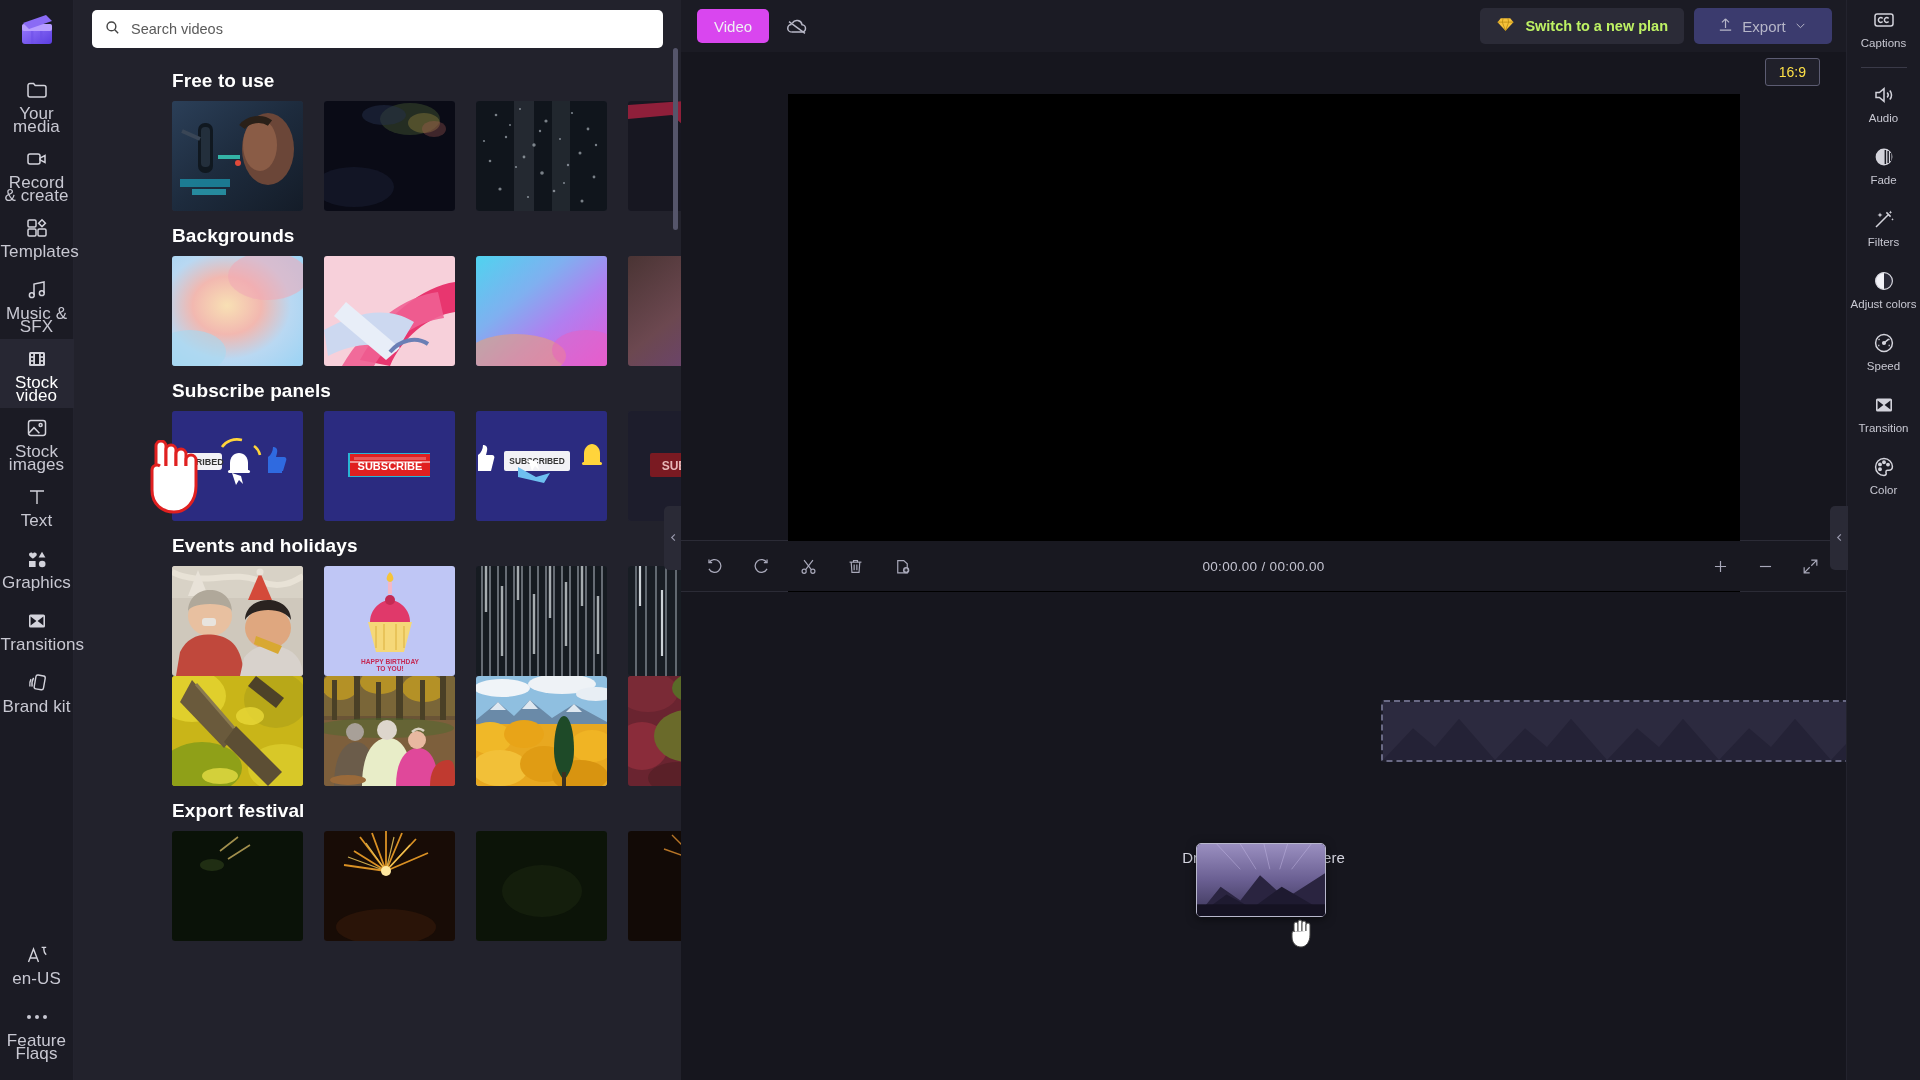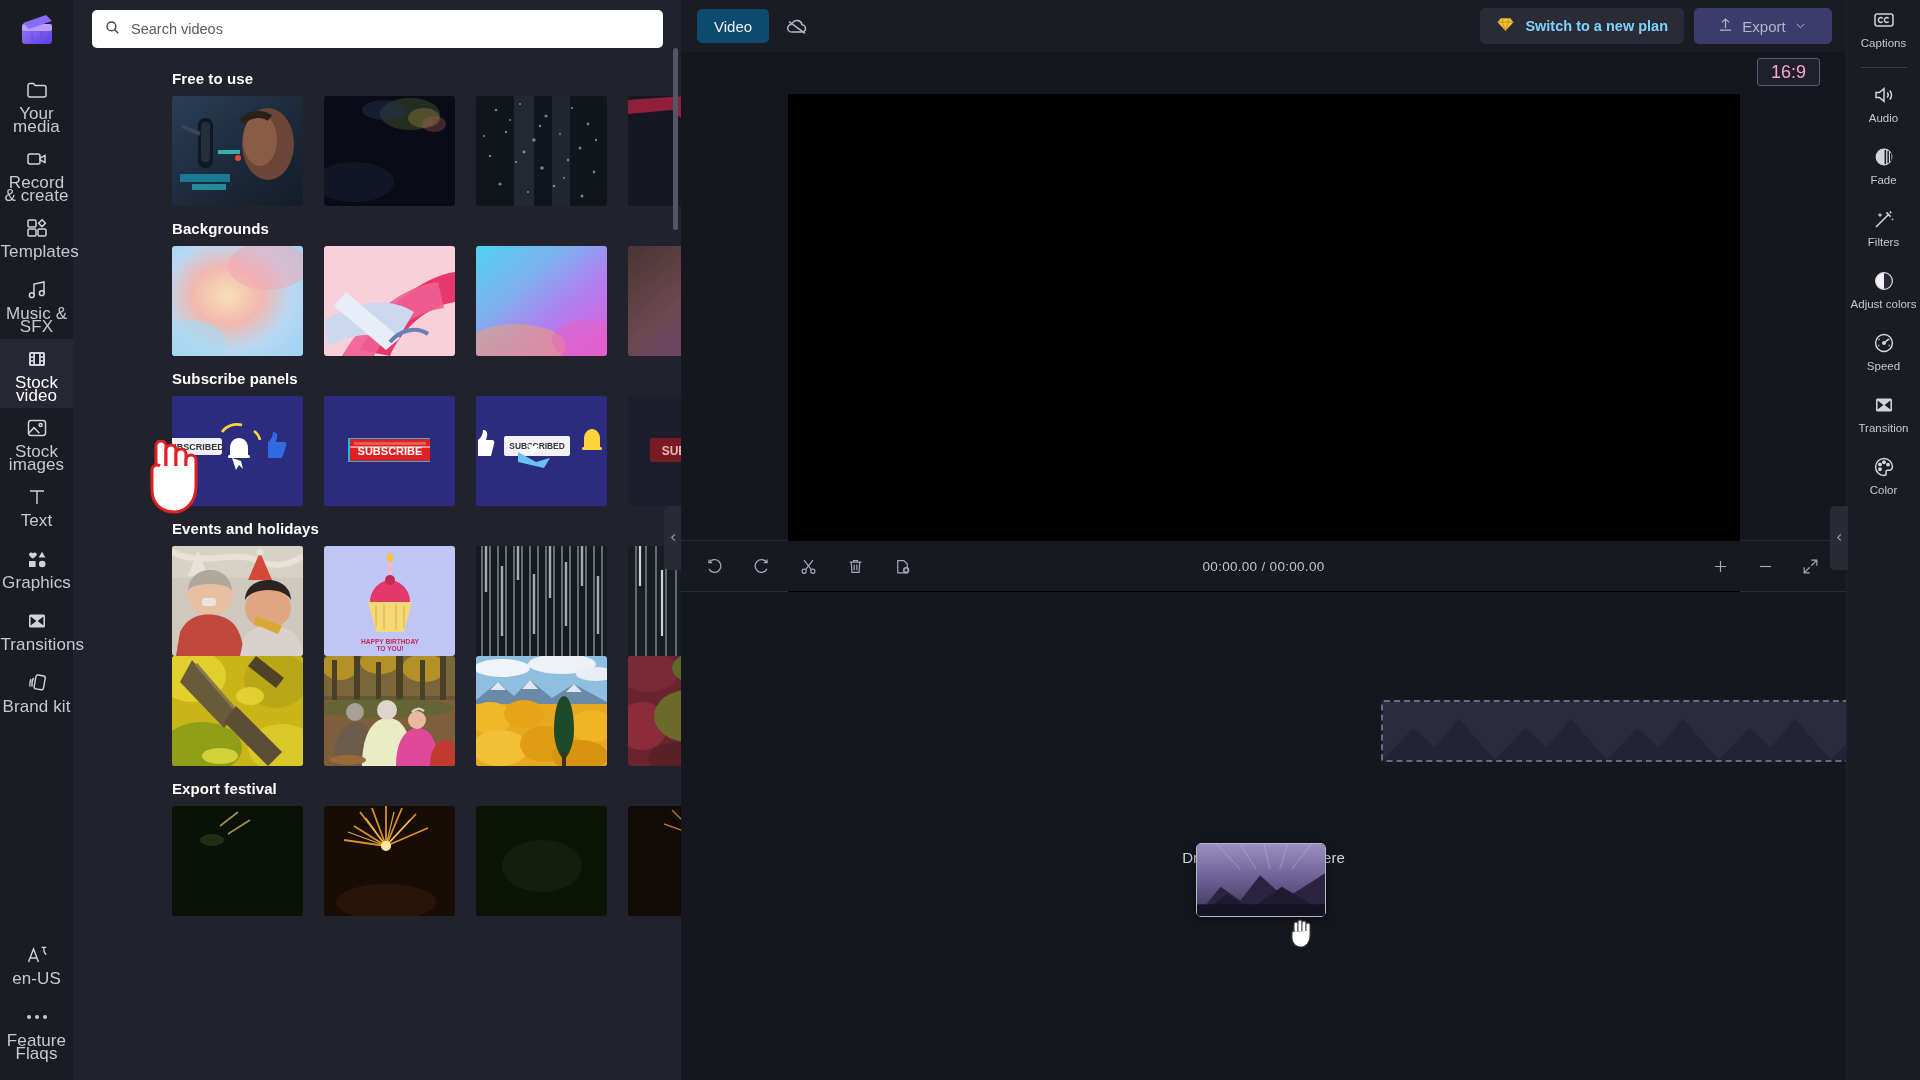--- a/index.html
+++ b/index.html
@@ -51,21 +51,21 @@
   }
   .search-box svg { width: 17px; height: 17px; color: #444; flex: none; }
   .search-box input {
     border: 0; outline: 0; background: transparent; flex: 1;
     font-family: "Liberation Sans", sans-serif; font-size: 14.5px; color: #1a1a1a;
   }
   .search-box input::placeholder { color: #5a5a5a; }
   .lib-scroll { flex: 1; overflow: hidden; padding: 0 0 0 0; position: relative; }
   .section { padding: 0 0 0 97px; margin-left: -97px; }
   .sec-title {
-    font-size: 15px; font-weight: bold; color: #ffffff;
+    font-size: 19px; font-weight: bold; color: #ffffff;
     padding: 14px 0 9px 98px; letter-spacing: .1px;
   }
   .row { display: flex; gap: 21px; padding-left: 98px; }
   .tile {
     width: 131px; height: 110px; border-radius: 3px; flex: none;
     position: relative; overflow: hidden; cursor: pointer; background: #2d2d3a;
   }
   .tile.last { width: 135px; }
   .scrollbar-trk {
     position: absolute; right: 3px; top: 48px; width: 5px; height: 1000px;
@@ -82,49 +82,49 @@
   }
   .lib-collapse svg { width: 11px; height: 11px; color: #9a9aae; }
 
   
   .center { flex: 1; display: flex; flex-direction: column; min-width: 0; background: #16161e; }
   .topbar {
     height: 52px; flex: none; display: flex; align-items: center;
     padding: 0 14px 0 16px; gap: 10px; background: #1b1b24;
   }
   .title-chip {
-    height: 34px; padding: 0 17px; border-radius: 5px; background: #0c4a6e;
+    height: 34px; padding: 0 17px; border-radius: 5px; background: #d946ef;
     display: flex; align-items: center; font-size: 15px; color: #f0f0f4; cursor: pointer;
   }
   .cloud-off { width: 24px; height: 24px; color: #b9b9c8; cursor: pointer; margin-left: 6px; }
   .top-grow { flex: 1; }
   .btn-plan {
     height: 36px; padding: 0 16px; border-radius: 5px; background: #2b2b37;
     display: flex; align-items: center; gap: 10px; cursor: pointer;
-    font-size: 14.5px; color: #7dd3fc; font-weight: bold; border: 0;
+    font-size: 14.5px; color: #bef264; font-weight: bold; border: 0;
     font-family: "Liberation Sans", sans-serif;
   }
   .btn-plan svg { width: 19px; height: 19px; }
   .btn-export {
     height: 36px; padding: 0 14px 0 12px; border-radius: 5px; background: #3b3b6e;
     display: flex; align-items: center; gap: 8px; cursor: pointer;
     font-size: 15px; color: #b6b6c8; border: 0; font-family: "Liberation Sans", sans-serif;
     min-width: 138px; justify-content: center;
   }
   .btn-export svg.up { width: 17px; height: 17px; }
   .btn-export svg.chev { width: 13px; height: 13px; }
 
   .stage {
     flex: 1; position: relative; display: flex; flex-direction: column;
     align-items: center; min-height: 0; background: #16161e;
   }
   .ratio-chip {
     position: absolute; right: 26px; top: 6px; height: 28px; padding: 0 13px;
     border: 1px solid #5c5c72; border-radius: 3px; background: #20202a;
-    display: flex; align-items: center; font-size: 18px; color: #f9a8d4; cursor: pointer;
+    display: flex; align-items: center; font-size: 14px; color: #fde047; cursor: pointer;
   }
   .canvas {
     width: 952px; height: 536px; background: #000; margin-top: 42px; flex: none;
   }
   .player-ctrls {
     width: 100%; height: 62px; display: flex; align-items: center;
     justify-content: center; gap: 28px; position: relative; margin-top: 10px;
   }
   .pc { color: #d6d6e0; cursor: pointer; display: block; }
   .pc.sm { width: 20px; height: 20px; }

